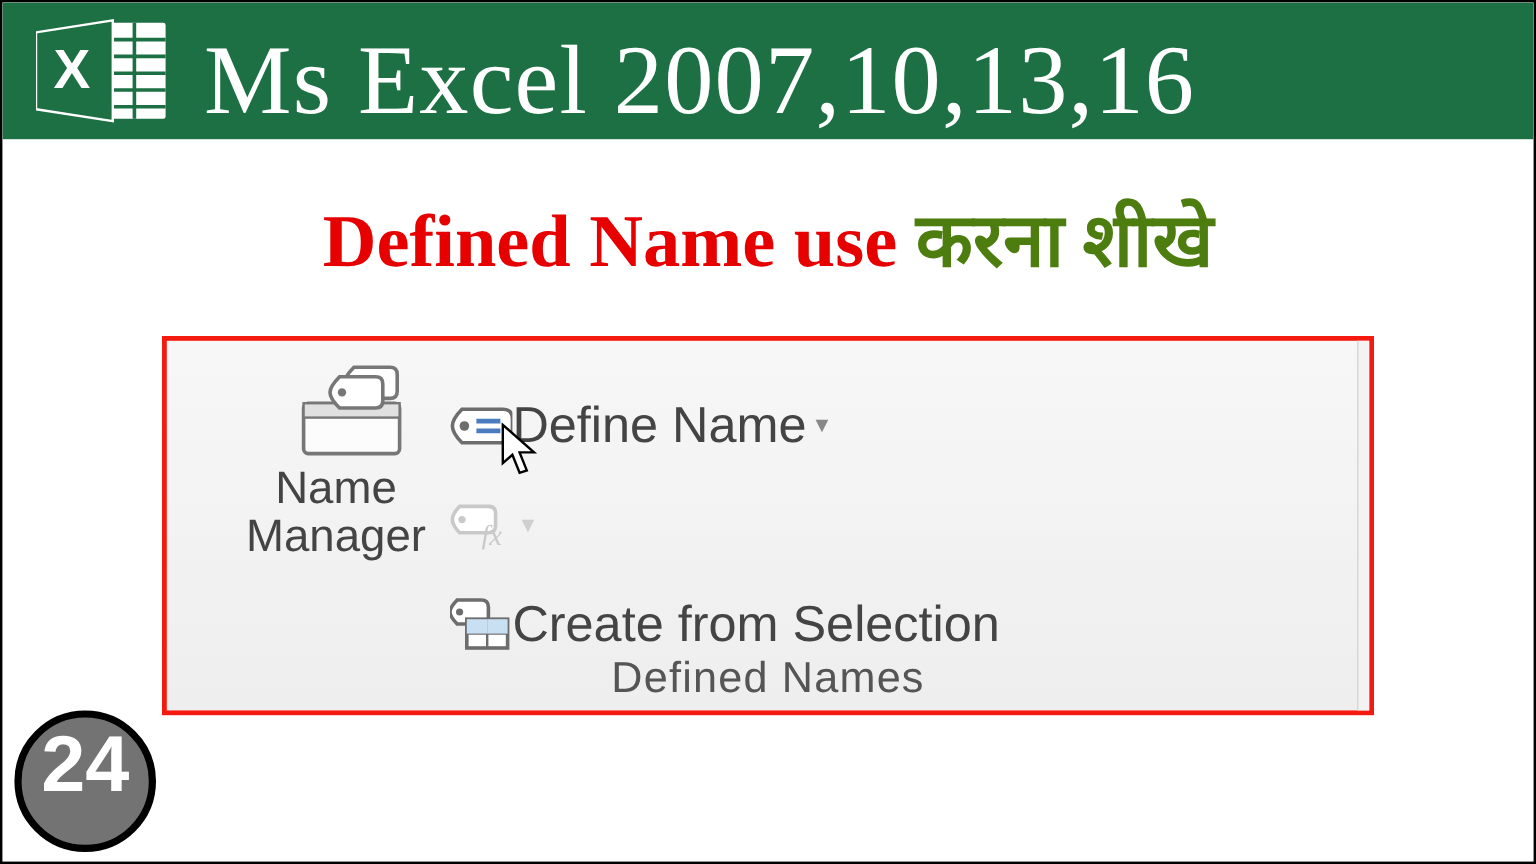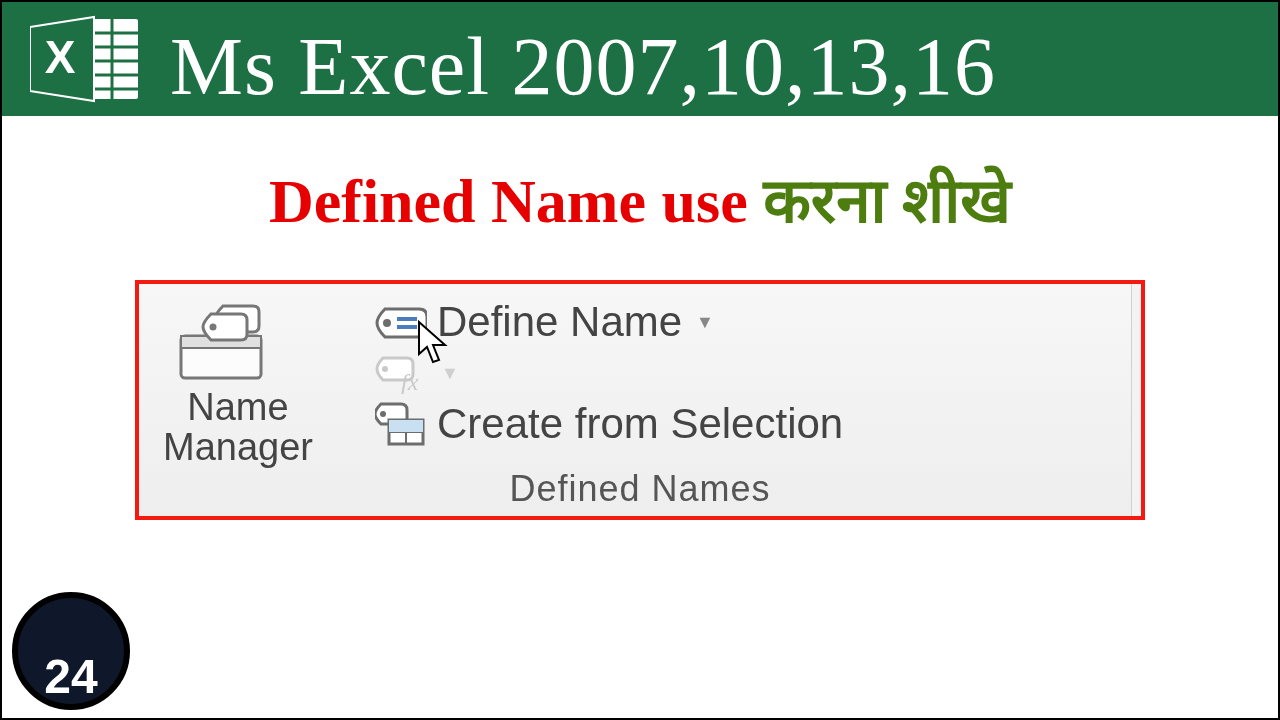--- a/index.html
+++ b/index.html
@@ -51,43 +51,43 @@
     padding: 12px 16px 6px;
     position: relative;
   }
   .ribbon-content {
     display: flex;
     align-items: flex-start;
   }
   .nm-col {
     display: flex;
     flex-direction: column;
-    align-items: flex-start;
+    align-items: flex-end;
     padding: 4px 20px 0 8px;
     width: 220px;
   }
   .nm-label {
     font-size: 38px;
     color: #444;
     text-align: center;
     line-height: 1.05;
     margin-top: 4px;
   }
   .opts-col {
     flex: 1;
     display: flex;
     flex-direction: column;
     gap: 6px;
     padding-top: 2px;
   }
   .opt-row {
     display: flex;
     align-items: center;
-    gap: 10px;
     position: relative;
+    margin-top: 32px;
   }
   .opt-text {
     font-size: 42px;
     color: #444;
   }
   .opt-text.disabled { color: #b5b5b5; }
   .dd-arrow {
     font-size: 18px;
     color: #888;
     margin-left: 4px;
@@ -106,27 +106,27 @@
     background: #f3f3f3;
     border-left: 1px solid #d0d0d0;
   }
   .badge {
     position: absolute;
     left: 10px;
     bottom: 8px;
     width: 118px;
     height: 118px;
     border-radius: 50%;
-    background: #0f172a;
+    background: #737373;
     border: 6px solid #000;
     display: flex;
-    align-items: flex-end;
+    align-items: flex-start;
     justify-content: center;
     color: #fff;
-    font-size: 48px;
+    font-size: 66px;
     font-weight: bold;
     font-family: Arial, sans-serif;
   }
   .cursor-overlay {
     position: absolute;
     pointer-events: none;
   }
 </style>
 </head>
 <body>

